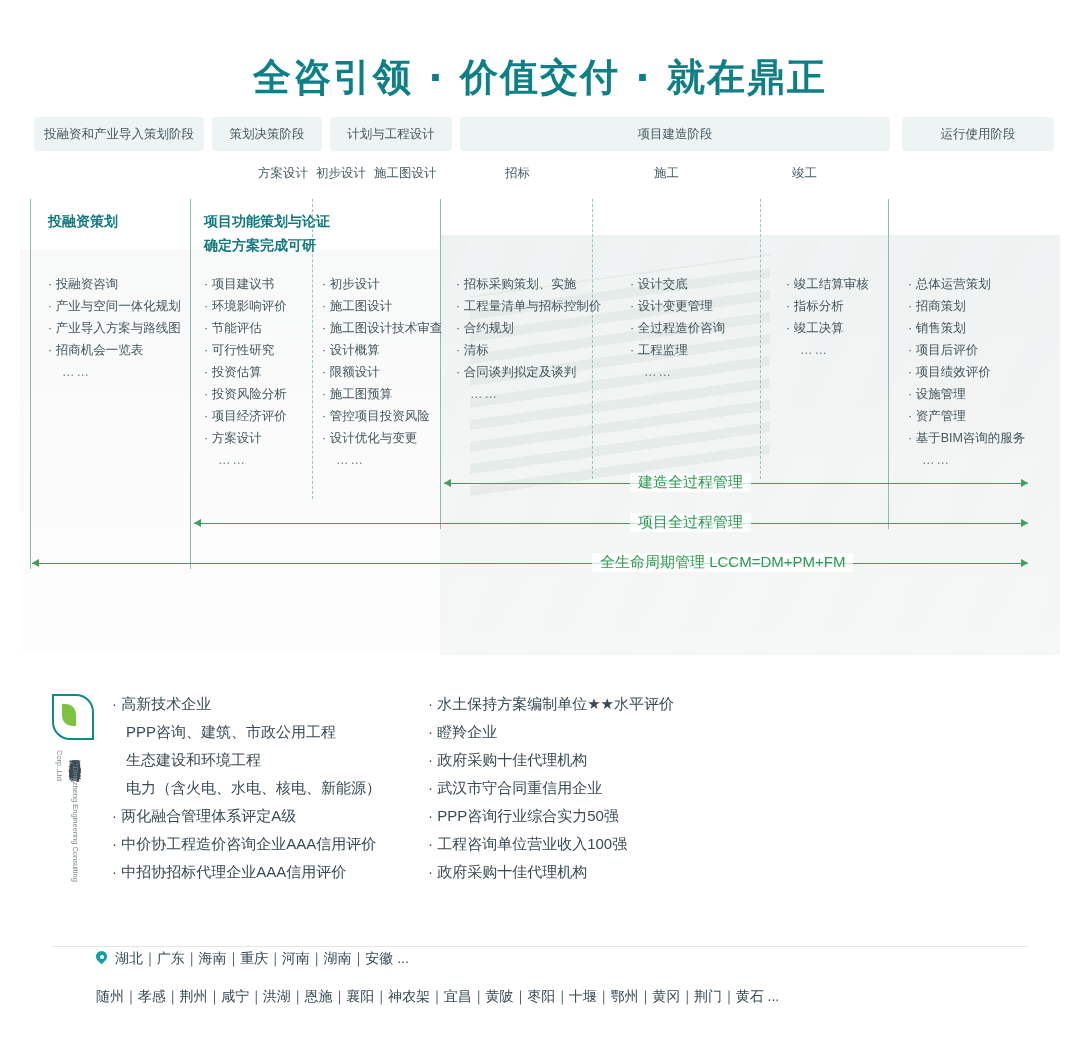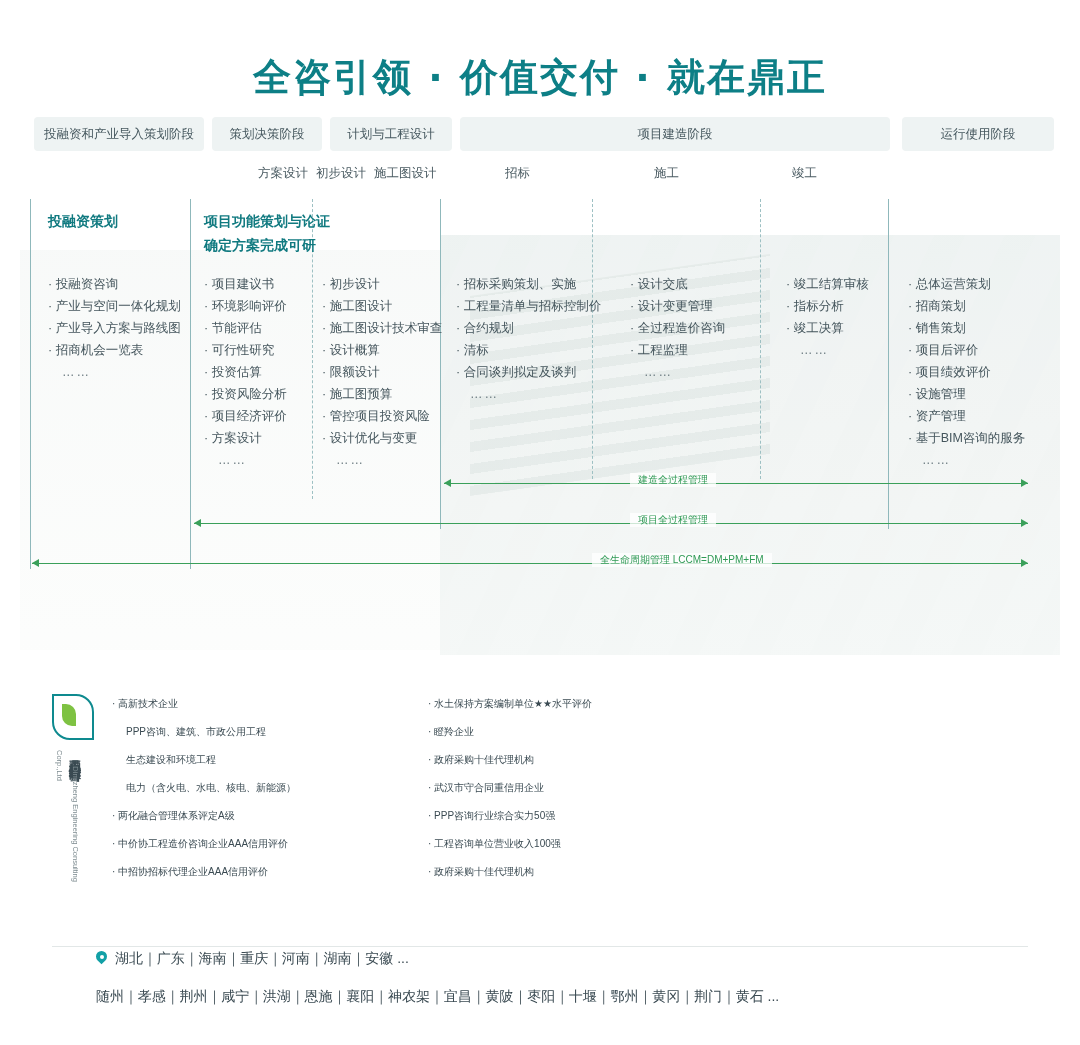--- a/index.html
+++ b/index.html
@@ -105,21 +105,21 @@
   }
   .span-line:before{
     content:"";position:absolute;left:0;top:-4px;
     border-right:7px solid #3aa05a;border-top:4px solid transparent;border-bottom:4px solid transparent;
   }
   .span-line:after{
     content:"";position:absolute;right:0;top:-4px;
     border-left:7px solid #3aa05a;border-top:4px solid transparent;border-bottom:4px solid transparent;
   }
   .span-lb{
-    position:absolute;font-size:10px;color:#2f9a55;background:rgba(255,255,255,.75);padding:0 8px;white-space:nowrap;
+    position:absolute;font-size:15px;color:#2f9a55;background:rgba(255,255,255,.75);padding:0 8px;white-space:nowrap;
   }
 
   
   .creds{
     position:absolute;left:0;top:672px;width:1080px;height:268px;
   }
   .logo{
     position:absolute;left:52px;top:22px;width:44px;height:210px;
   }
   .logo .mark{
@@ -132,21 +132,21 @@
     background:#7ec242;border-radius:0 10px 0 10px;
   }
   .logo .vtxt{
     margin-top:10px;
     writing-mode:vertical-rl;
     font-size:12px;font-weight:bold;color:#3a4a52;letter-spacing:1px;
     height:150px;
   }
   .logo .vtxt small{font-size:7.5px;font-weight:normal;color:#7d8b90;letter-spacing:0;}
 
-  .credcol{position:absolute;font-size:10px;line-height:28px;color:#3a4a52;}
+  .credcol{position:absolute;font-size:15px;line-height:28px;color:#3a4a52;}
   .credcol .it:before{content:"· ";}
   .credcol .sub{padding-left:14px;}
   .credcol .sub:before{content:"";}
 
   hr.sep{
     position:absolute;left:52px;top:938px;width:976px;height:1px;border:0;background:#e2e7e7;
   }
 
   
   .regions{position:absolute;left:0;top:950px;width:1080px;font-size:14px;color:#3a4a52;}

